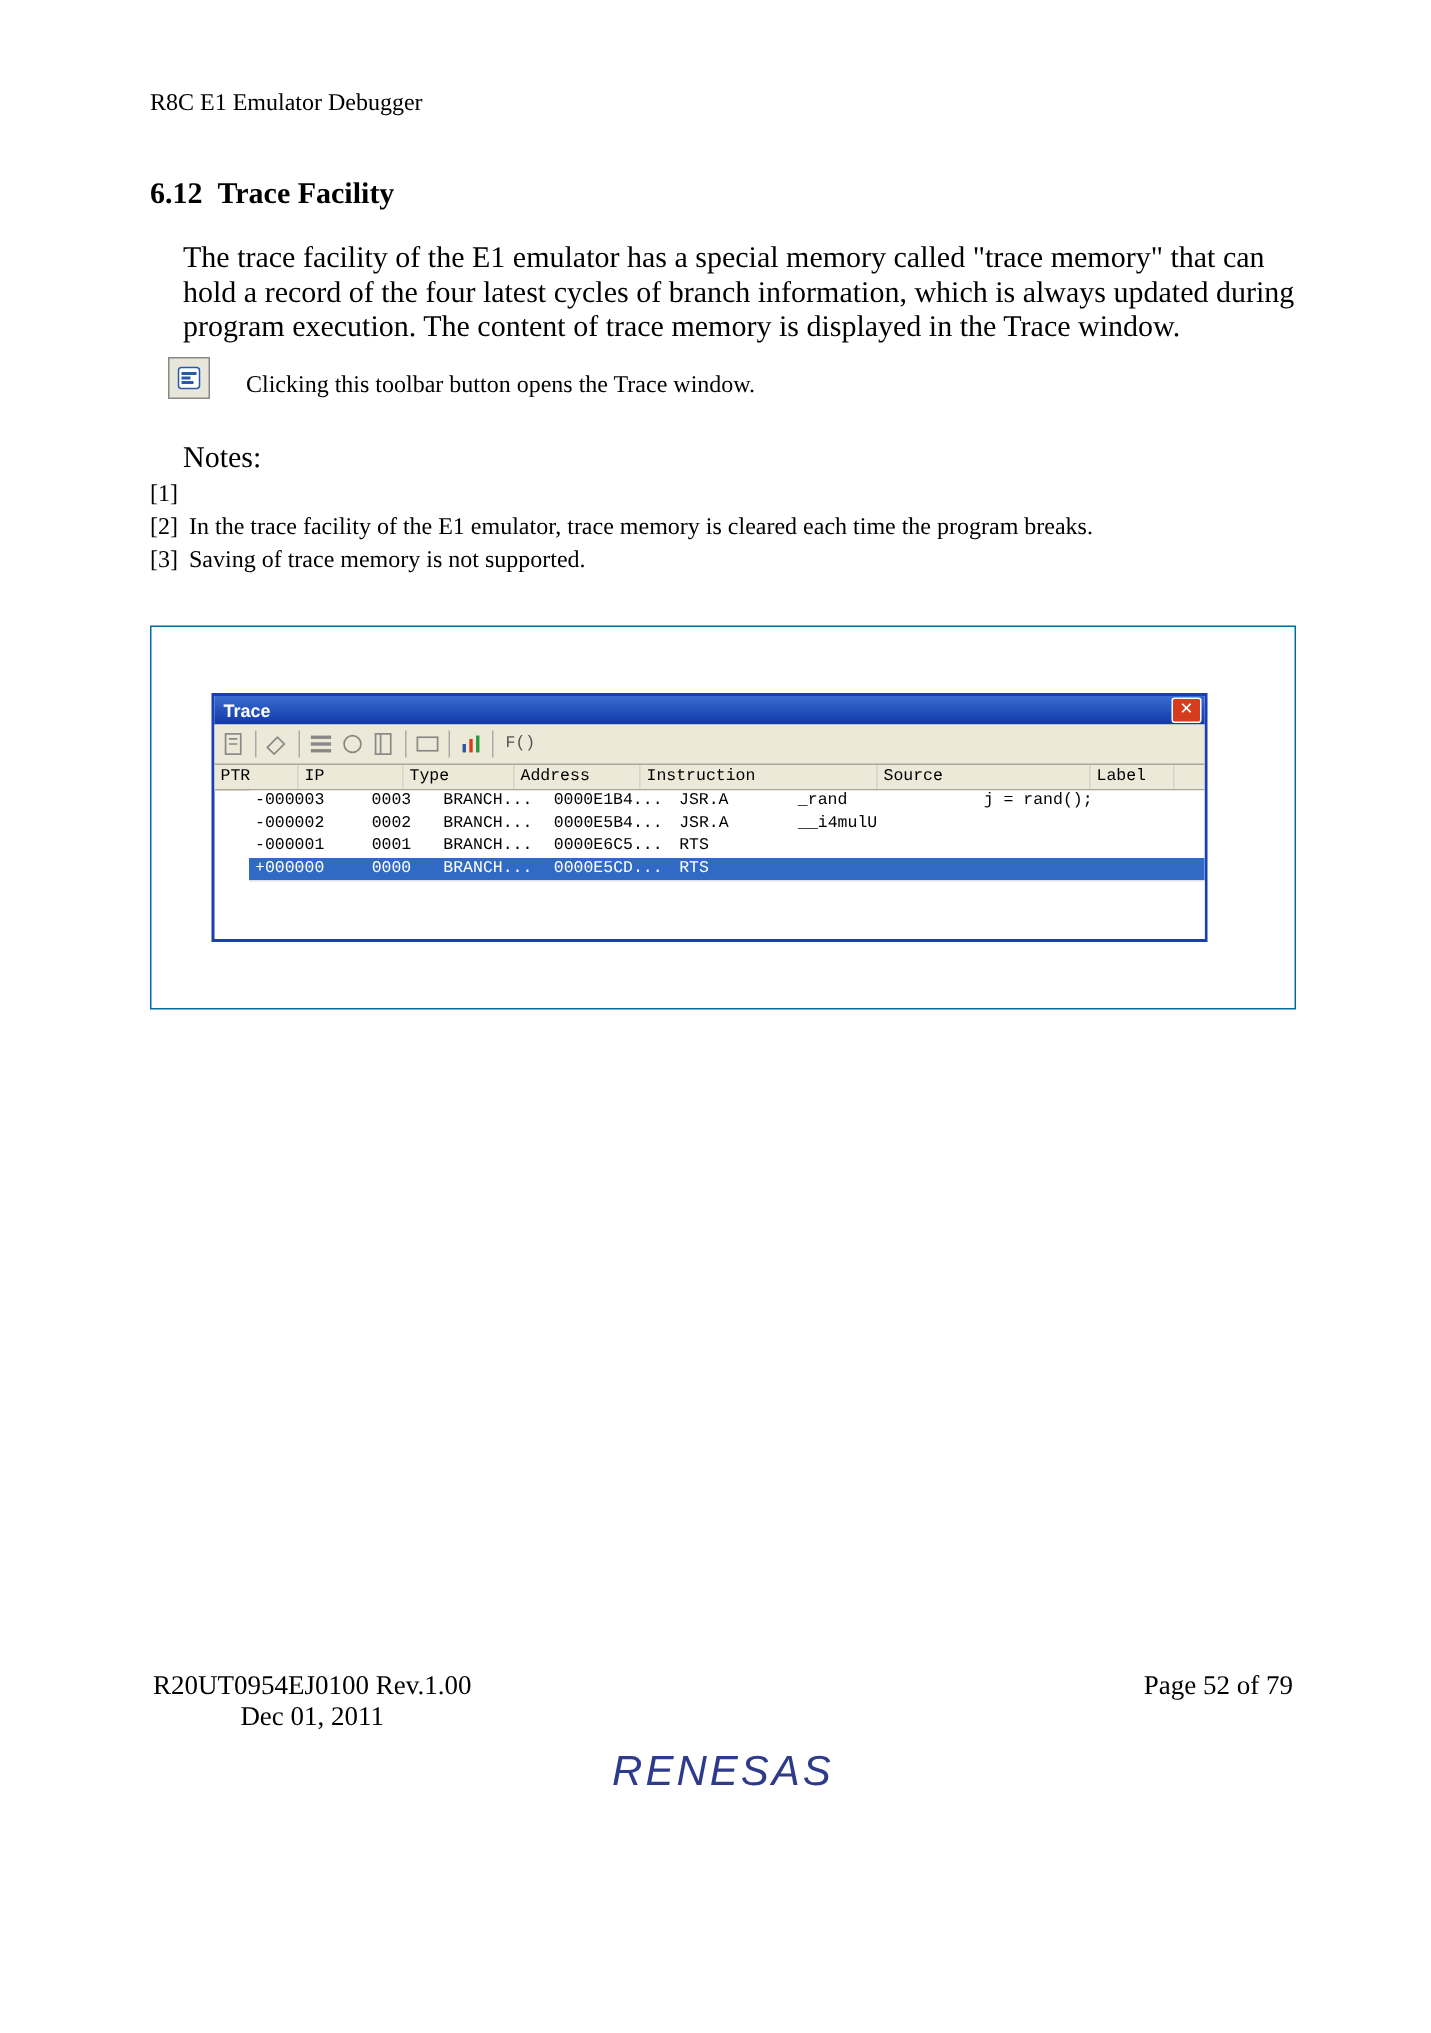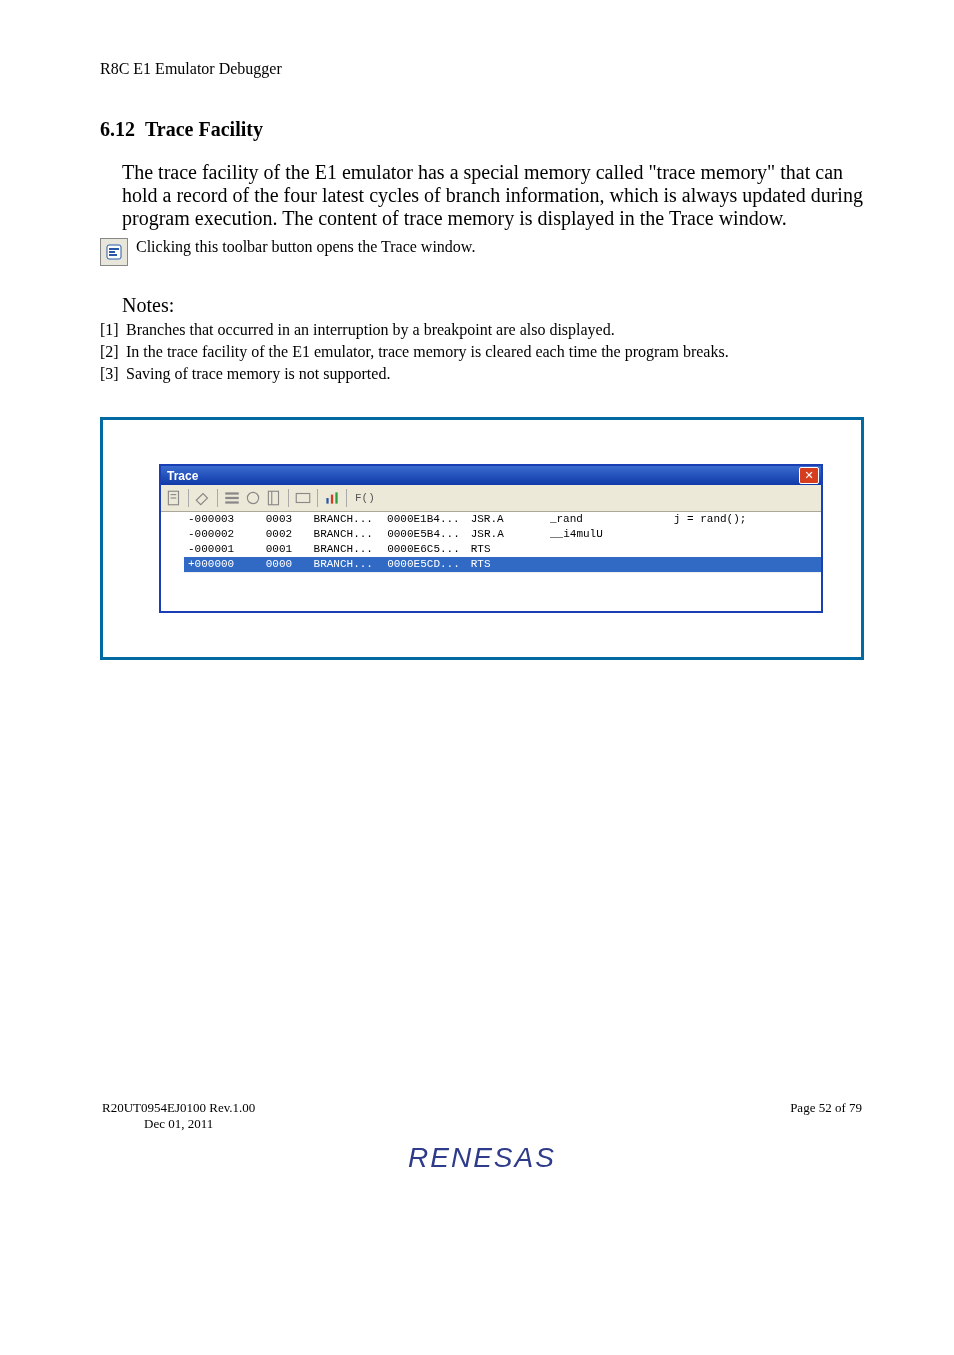--- a/index.html
+++ b/index.html
@@ -19,45 +19,46 @@
     font-size: 20px;
     font-weight: bold;
     margin: 40px 0 20px;
   }
   .body-text {
     font-size: 20px;
     margin-left: 22px;
   }
   .icon-inline-row {
     display: flex;
-    align-items: flex-start;
-    margin: 8px 0;
+    align-items: flex-end;
+    margin: 8px 12px;
+    gap: 16px;
   }
   .icon-inline-row .txt {
     margin-left: 8px;
     font-size: 16px;
   }
   .note-block {
     margin-top: 28px;
   }
   .note-item {
     display: flex;
     margin: 4px 0;
     font-size: 16px;
   }
   .note-item .num {
     width: 26px;
     flex-shrink: 0;
   }
 
   
   .figure-frame {
-    border: 3px solid #0369a1;
+    border: 1px solid #0369a1;
     margin: 34px 0 16px;
-    padding: 44px 56px;
+    padding: 44px 40px;
   }
   .figure-caption {
     text-align: center;
     font-size: 16px;
     font-weight: bold;
   }
 
   
   .trace-window {
     font-family: "Tahoma","MS Sans Serif",sans-serif;
@@ -171,21 +172,21 @@
     border-top: 1px solid #eee;
   }
 
   .footer {
     text-align: center;
     margin-top: 440px;
   }
   .footer .pagerow {
     display: flex;
     justify-content: space-between;
-    font-size: 13px;
+    font-size: 18px;
     margin: 0 2px 10px;
   }
   .renesas-logo {
     font-family: Liberation Sans, sans-serif;
     font-size: 28px;
     letter-spacing: 2px;
     color: #2e3b8a;
     font-style: italic;
     text-align: center;
   }
@@ -224,21 +225,20 @@
         <rect x="4" y="11" width="8" height="2" fill="#2a58a8"></rect>
       </svg>
     </div>
     <span class="txt">Clicking this toolbar button opens the Trace window.</span>
   </div>
 
   <div class="note-block">
     <div class="body-text">Notes:</div>
     <div class="note-item">
       <span class="num">[1]</span>
-      <span>Branches that occurred in an interruption by a breakpoint are also displayed.</span>
     </div>
     <div class="note-item">
       <span class="num">[2]</span>
       <span>In the trace facility of the E1 emulator, trace memory is cleared each time the program breaks.</span>
     </div>
     <div class="note-item">
       <span class="num">[3]</span>
       <span>Saving of trace memory is not supported.</span>
     </div>
   </div>
@@ -296,20 +296,29 @@
           <svg viewBox="0 0 16 16">
               <rect x="3" y="8" width="2" height="5" fill="#2a58a8"></rect>
               <rect x="7" y="5" width="2" height="8" fill="#d63c1e"></rect>
               <rect x="11" y="3" width="2" height="10" fill="#2a9a3c"></rect>
             </svg>
         </span>
         <span class="tb-sep"></span>
         <span class="tb-label">F()</span>
       </div>
 
+      <div class="trace-header">
+        <div class="th-cell col-ptr">PTR</div>
+        <div class="th-cell col-ip">IP</div>
+        <div class="th-cell col-type">Type</div>
+        <div class="th-cell col-addr">Address</div>
+        <div class="th-cell col-instr">Instruction</div>
+        <div class="th-cell col-source">Source</div>
+        <div class="th-cell col-label">Label</div>
+      </div>
 
       <div class="trace-body">
 
         <div class="trace-row">
           <div class="td-cell col-ptr">-000003</div>
           <div class="td-cell col-ip" style="padding-left:26px">0003</div>
           <div class="td-cell col-type">BRANCH...</div>
           <div class="td-cell col-addr">0000E1B4...</div>
           <div class="td-cell col-instr">
             <span>JSR.A</span>&nbsp;&nbsp;&nbsp;&nbsp;&nbsp;&nbsp;&nbsp;<span>_rand</span>

